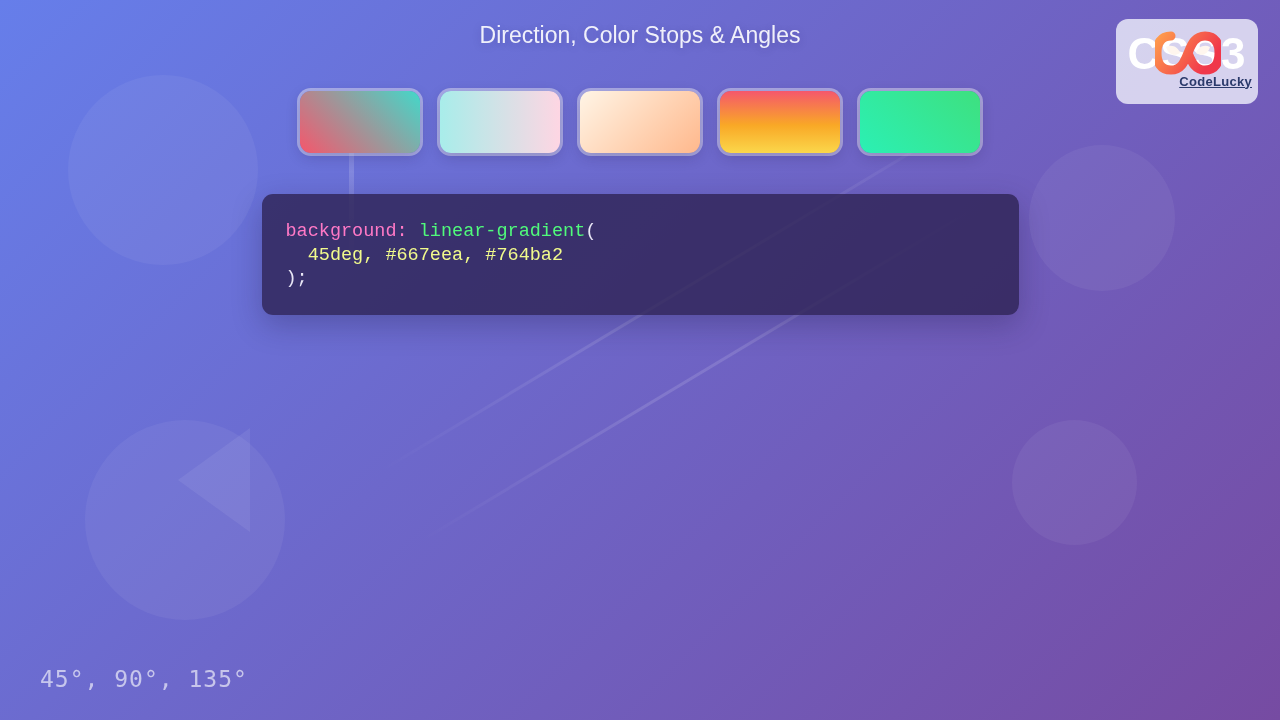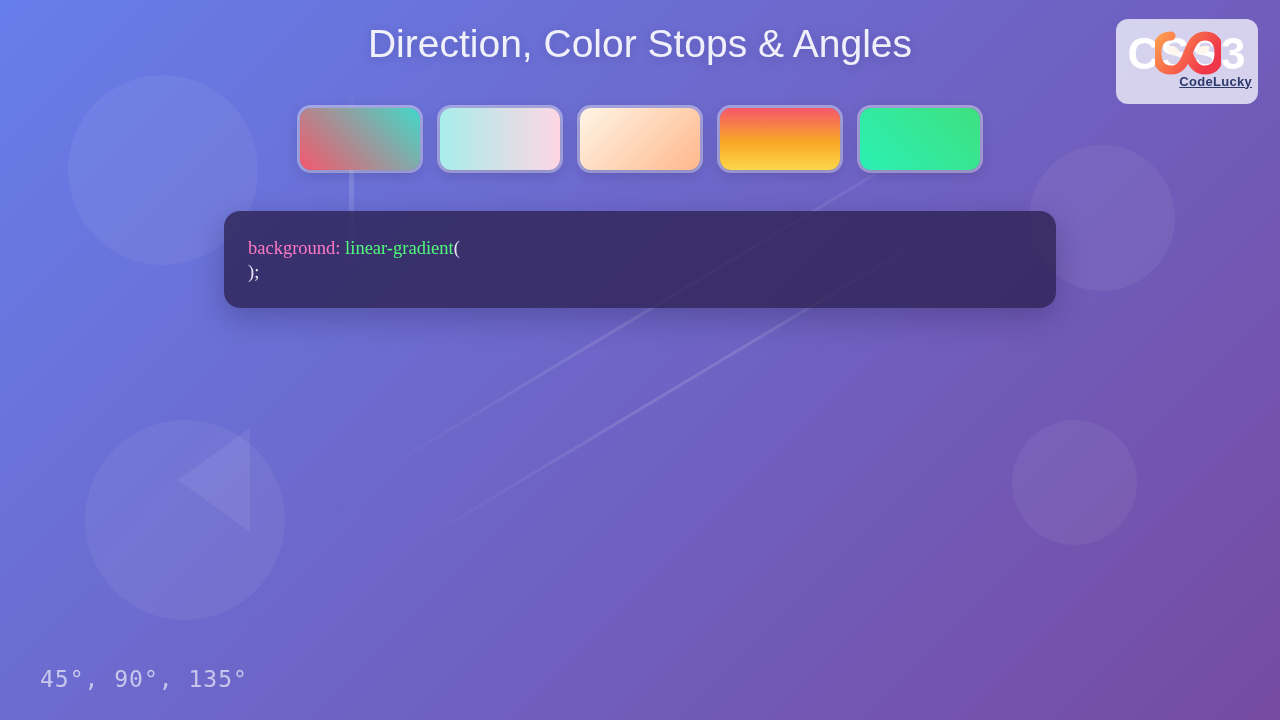--- a/index.html
+++ b/index.html
@@ -78,44 +78,44 @@
     margin-top:163px;
     font-size:67px;
     font-weight:bold;
     color:#fdfdff;
     letter-spacing:-1px;
     text-shadow:0 3px 18px rgba(40,30,90,0.30);
     white-space:nowrap;
   }
   .subtitle {
     margin-top:22px;
-    font-size:39px;
+    font-size:23px;
     font-weight:normal;
     color:rgba(255,255,255,0.90);
     text-shadow:0 2px 10px rgba(40,30,90,0.20);
     white-space:nowrap;
   }
 
   
   .swatches { margin-top:42px; display:flex; gap:20px; }
   .swatch {
     width:120px; height:62px;
     border-radius:11px;
     box-shadow:0 4px 14px rgba(35,25,70,0.22), 0 0 0 3px rgba(255,255,255,0.42);
   }
 
   
   .code-card {
     margin-top:41px;
-    width:832px;
+    width:757px;
     background:rgba(45,34,82,0.80);
-    border-radius:16px;
+    border-radius:11px;
     padding:26px 24px 24px 24px;
     box-shadow:0 10px 30px rgba(30,20,60,0.28);
-    font-family:Liberation Serif, serif;
+    font-family:Liberation Mono, monospace;
     font-size:18.5px;
     line-height:23.5px;
     color:#e8e6f5;
   }
   .tok-prop  { color:#ff79c6; }
   .tok-fn    { color:#50fa7b; }
   .tok-punct { color:#e8e6f5; }
   .tok-val   { color:#f1fa8c; }
   .code-indent { padding-left:2ch; }
 
@@ -167,18 +167,19 @@
   <div class="swatches">
     <div class="swatch" style="background: linear-gradient(45deg, rgb(245, 87, 108) 0%, rgb(67, 216, 201) 100%);"></div>
     <div class="swatch" style="background: linear-gradient(90deg, rgb(168, 237, 234) 0%, rgb(254, 214, 227) 100%);"></div>
     <div class="swatch" style="background: linear-gradient(135deg, rgb(255, 245, 230) 0%, rgb(255, 184, 140) 100%);"></div>
     <div class="swatch" style="background: linear-gradient(rgb(245, 87, 108) 0%, rgb(249, 168, 38) 55%, rgb(251, 215, 75) 100%);"></div>
     <div class="swatch" style="background: linear-gradient(225deg, rgb(62, 224, 127) 0%, rgb(43, 240, 180) 100%);"></div>
   </div>
 
   <div class="code-card">
     <div><span class="tok-prop">background:</span><span class="tok-fn"> linear-gradient</span><span class="tok-punct">(</span></div>
+    <div class="code-indent"><span class="tok-val">45deg, #667eea, #764ba2</span></div>
     <div><span class="tok-punct">);</span></div>
   </div>
 
 </div>
 
 <div class="angles-note">45°, 90°, 135°</div>
 
 </body></html>

